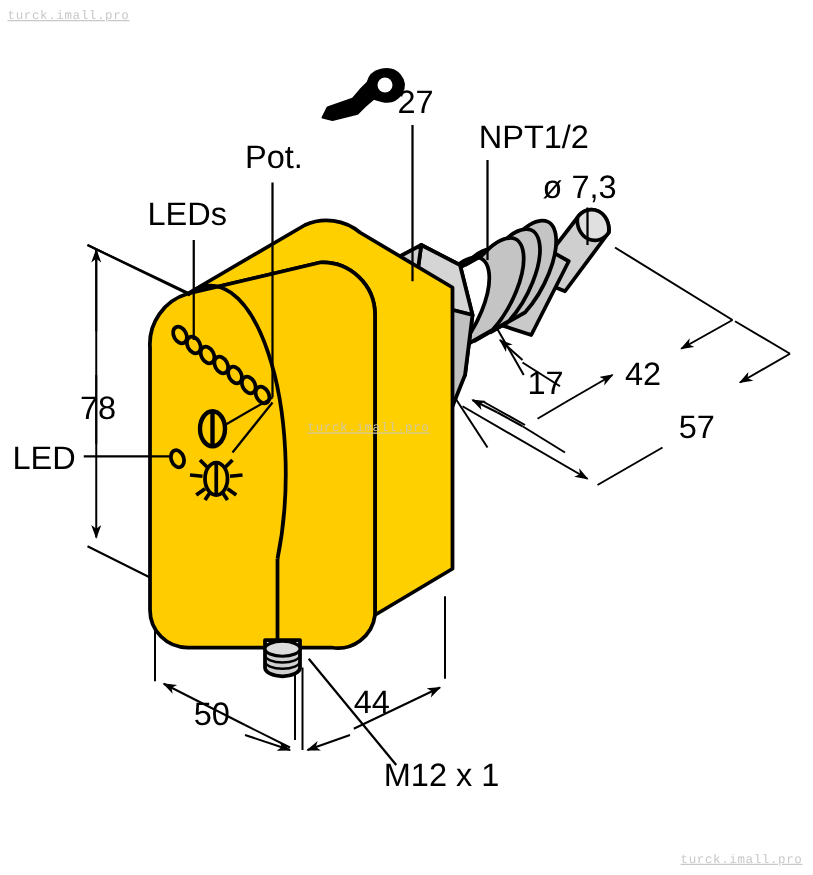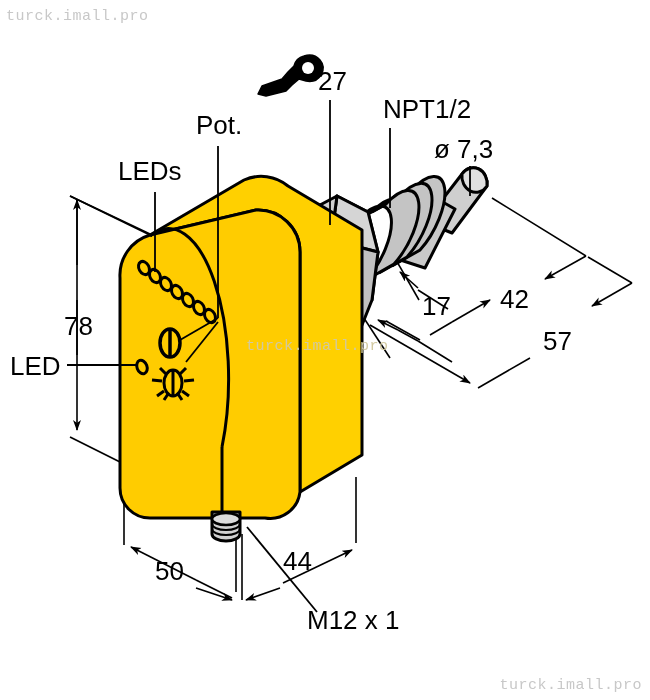--- a/index.html
+++ b/index.html
@@ -19,24 +19,25 @@
     position: absolute;
     left: 0;
     top: 0;
     width: 650px;
     height: 700px;
   }
   .wm {
     position: absolute;
     font-family: "Liberation Mono", monospace;
     color: #c8c8c8;
-    font-size: 15px;
+    font-size: 10px;
     letter-spacing: 0.5px;
     white-space: nowrap;
     user-select: none;
+    text-decoration: underline;
   }
   #wm-tl { left: 6px;  top: 8px; }
   #wm-mid { left: 246px; top: 338px; color: #d2c9a0; }
   #wm-br { right: 8px; bottom: 6px; }
   text {
     font-family: "Liberation Sans", sans-serif;
     fill: #000000;
   }
 </style>
 </head>

